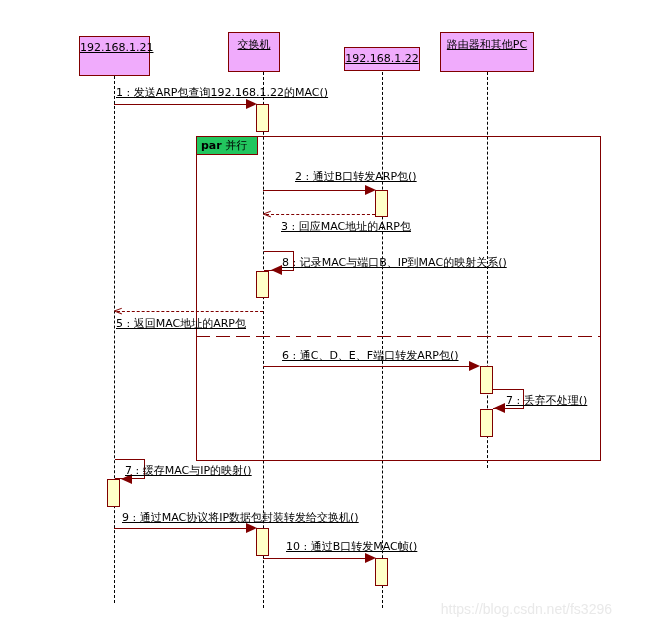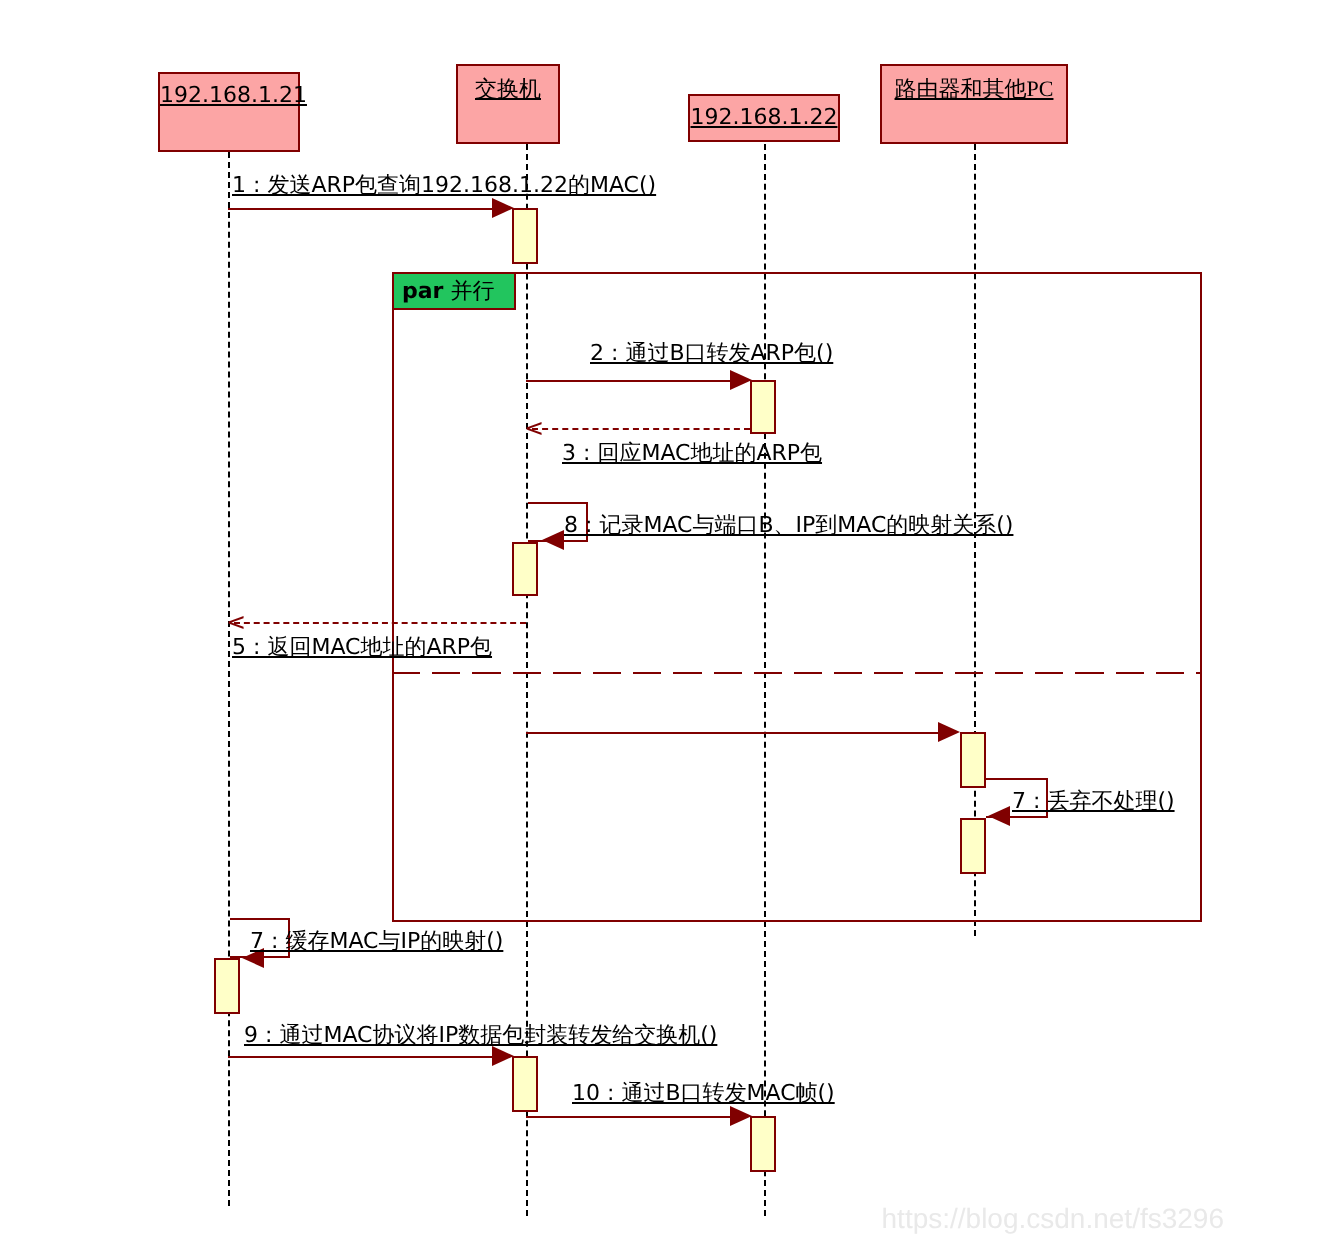--- a/index.html
+++ b/index.html
@@ -1,20 +1,20 @@
 <!DOCTYPE html>
 <html><head>
 <meta charset="utf-8">
 <style>
   html, body { margin: 0; padding: 0; background: #ffffff; }
   body { width: 668px; height: 623px; position: relative; overflow: hidden;
          font-family: "DejaVu Sans", sans-serif; }
   #canvas { position: absolute; left: 0; top: 0; width: 668px; height: 623px; background: #ffffff; }
   .frame { position: absolute; left: 44px; top: 12px; width: 600px; height: 611px; background: #ffffff; }
-  .lifeline-box { position: absolute; background: #fca5a5; border: 1px solid #800000; box-sizing: border-box;
+  .lifeline-box { position: absolute; background: #f0abfc; border: 1px solid #800000; box-sizing: border-box;
                   text-align: center; font-size: 11px; color: #000; padding-top: 4px; }
   .lifeline-box span { text-decoration: underline; white-space: nowrap; }
   .lifeline { position: absolute; width: 0; border-left: 1px dashed #000; }
   .activation { position: absolute; width: 13px; background: #ffffc8; border: 1px solid #800000; box-sizing: border-box; }
   .msg-line { position: absolute; height: 0; border-top: 1px solid #800000; }
   .msg-line.dashed { border-top: 1px dashed #800000; }
   .msg-label { position: absolute; font-size: 11px; color: #000; white-space: nowrap; line-height: 12px; text-decoration: underline; }
   .arrow-right { position: absolute; width: 0; height: 0; border-top: 5px solid transparent; border-bottom: 5px solid transparent; border-left: 11px solid #800000; }
   .arrow-left { position: absolute; width: 0; height: 0; border-top: 5px solid transparent; border-bottom: 5px solid transparent; border-right: 11px solid #800000; }
   .open-left { position: absolute; font-size: 12px; color: #800000; line-height: 10px; }
@@ -34,21 +34,21 @@
 
   <div class="lifeline-box" style="left:79px;top:36px;width:71px;height:40px;">
     <span>192.168.1.21</span>
   </div>
   <div class="lifeline-box" style="left:228px;top:32px;width:52px;height:40px;">
     <span>交换机</span>
   </div>
   <div class="lifeline-box" style="left:344px;top:47px;width:76px;height:24px;">
     <span>192.168.1.22</span>
   </div>
-  <div class="lifeline-box" style="left:440px;top:32px;width:94px;height:40px;font-family:Liberation Serif, serif;">
+  <div class="lifeline-box" style="left:440px;top:32px;width:94px;height:40px;">
     <span>路由器和其他PC</span>
   </div>
 
   <div class="lifeline" style="left:114px;top:76px;height:527px;"></div>
   <div class="lifeline" style="left:263px;top:72px;height:536px;"></div>
   <div class="lifeline" style="left:382px;top:72px;height:536px;"></div>
   <div class="lifeline" style="left:487px;top:72px;height:396px;"></div>
 
   <div class="fragment" style="left:196px;top:136px;width:405px;height:325px;">
     <div class="frag-tag">
@@ -74,20 +74,21 @@
 
   <div class="self-loop" style="left:264px;top:251px;width:30px;height:20px;"></div>
   <div class="arrow-left" style="left:271px;top:265px;"></div>
   <div class="msg-label" style="left:282px;top:257px;">8 : 记录MAC与端口B、IP到MAC的映射关系()</div>
   <div class="activation" style="left:256px;top:271px;height:27px;"></div>
 
   <div class="msg-line dashed" style="left:117px;top:311px;width:146px;"></div>
   <div class="open-left" style="left:113px;top:306px;">&lt;</div>
   <div class="msg-label" style="left:116px;top:318px;">5 : 返回MAC地址的ARP包</div>
 
+  <div class="msg-label" style="left:282px;top:350px;">6 : 通C、D、E、F端口转发ARP包()</div>
   <div class="msg-line" style="left:263px;top:366px;width:206px;"></div>
   <div class="arrow-right" style="left:469px;top:361px;"></div>
   <div class="activation" style="left:480px;top:366px;height:28px;"></div>
 
   <div class="self-loop" style="left:493px;top:389px;width:31px;height:20px;"></div>
   <div class="arrow-left" style="left:494px;top:403px;"></div>
   <div class="msg-label" style="left:506px;top:395px;">7 : 丢弃不处理()</div>
   <div class="activation" style="left:480px;top:409px;height:28px;"></div>
 
   <div class="self-loop" style="left:115px;top:459px;width:30px;height:20px;"></div>

